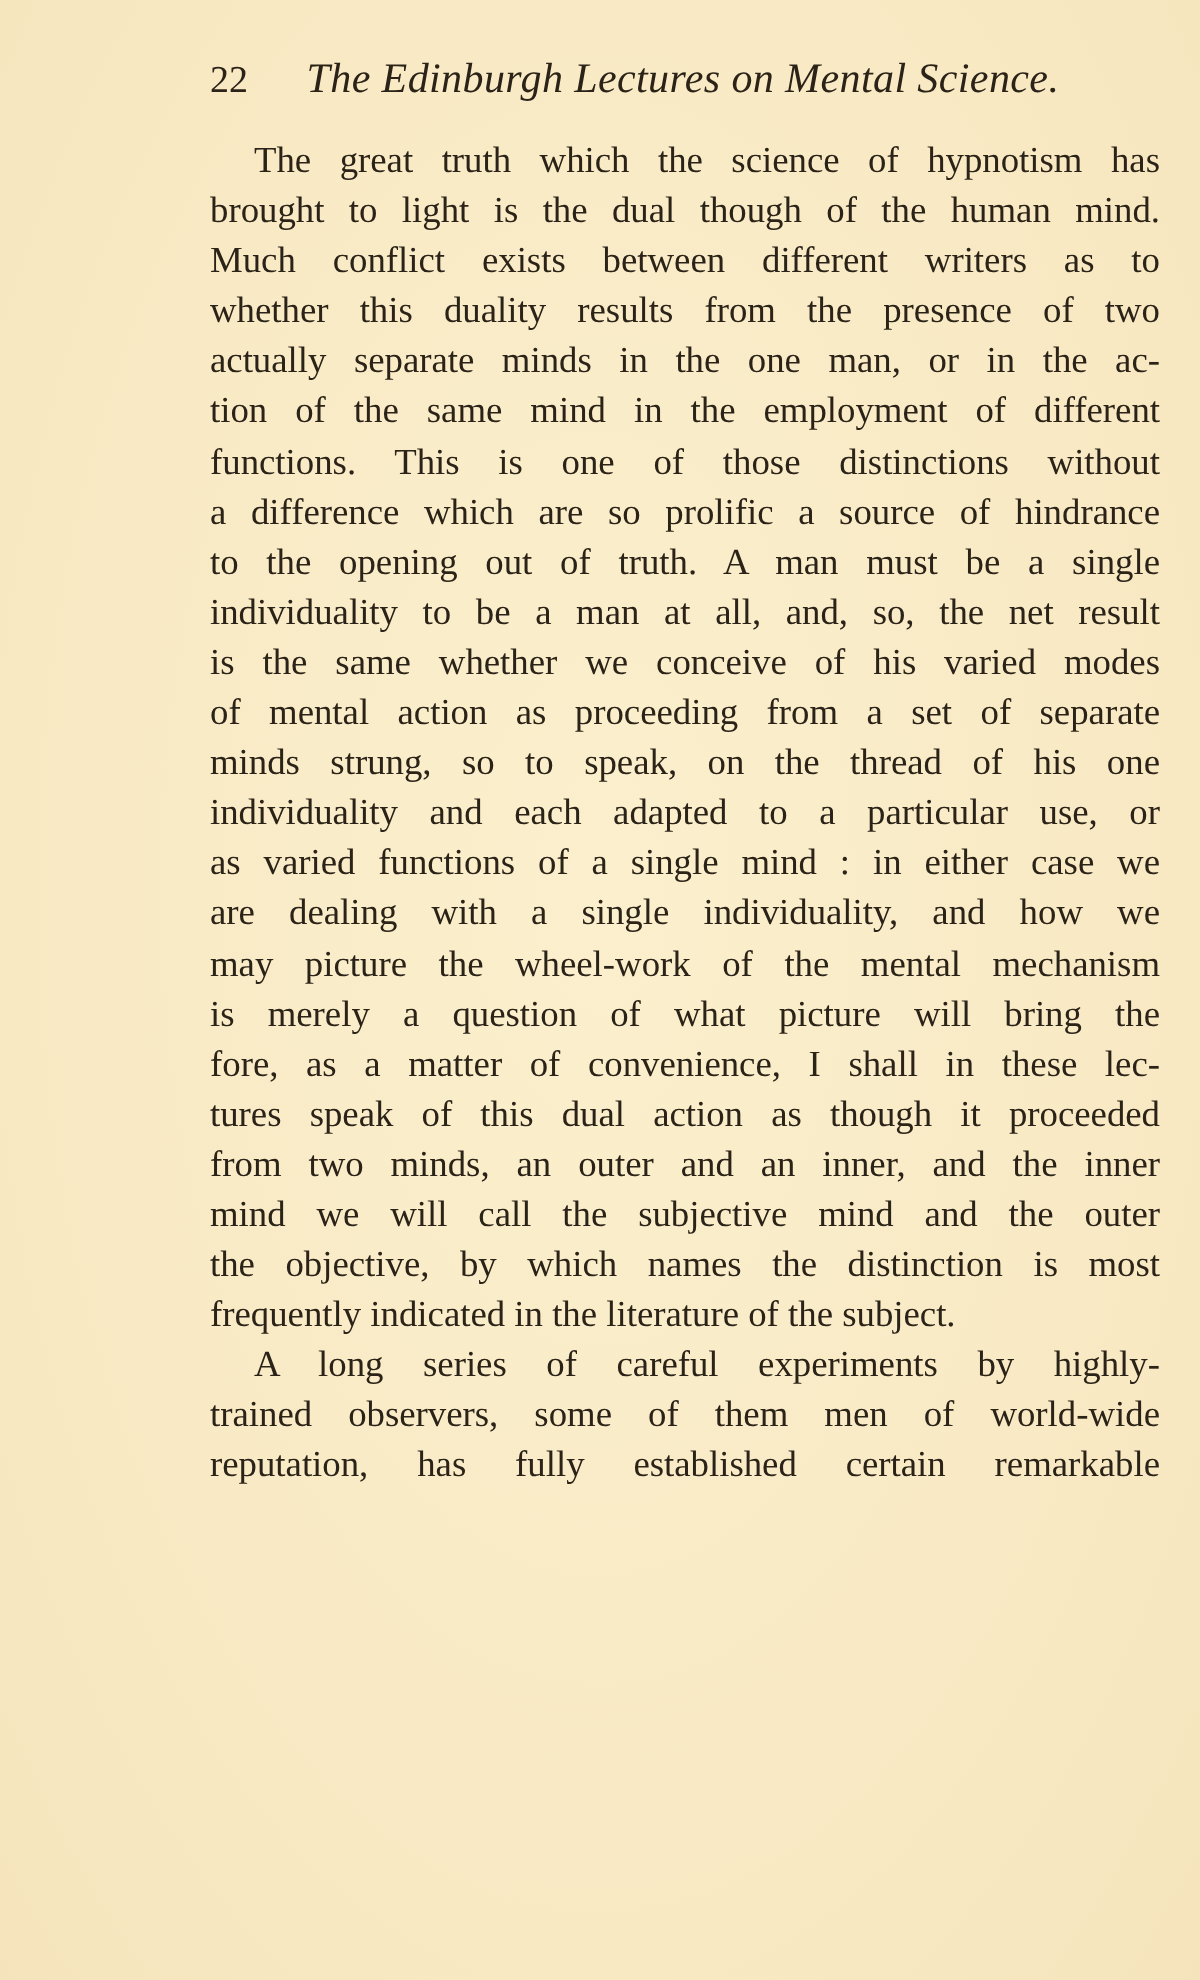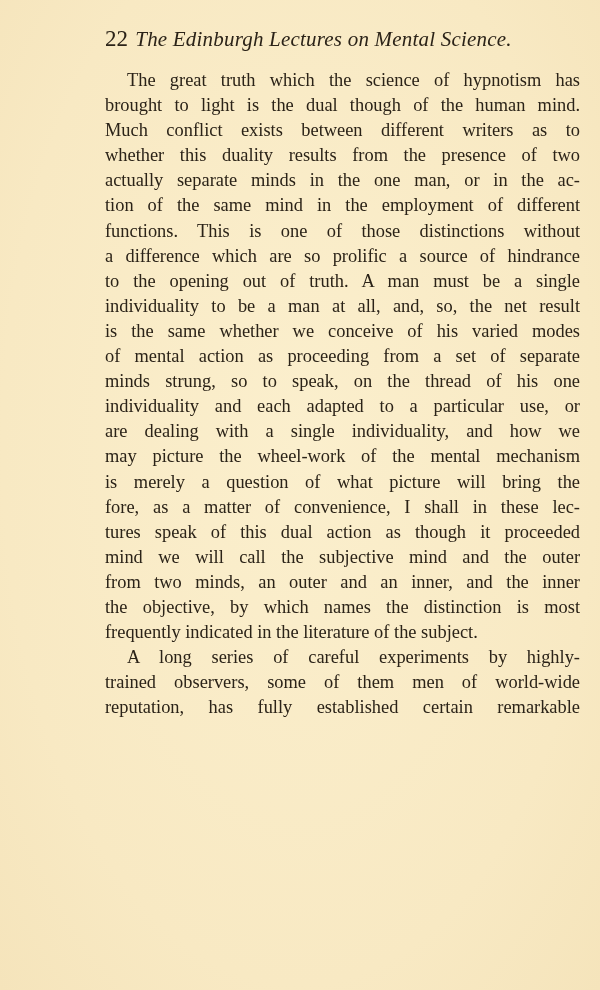--- a/index.html
+++ b/index.html
@@ -11,21 +11,21 @@
     position:relative;
   }
   .page {
     position:absolute; left:0; top:0; width:600px; height:990px;
     background: radial-gradient(ellipse at 50% 45%, #fbefcd 0%, #f8e9c3 70%, #f5e4bb 100%);
   }
   .running-head {
     position:absolute; left:105px; top:24px; width:480px;
     font-size:21px; line-height:30px; white-space:nowrap;
   }
-  .running-head .folio { font-style:normal; font-size:23px; margin-right:2px; }
+  .running-head .folio { font-style:normal; font-size:19px; margin-right:24px; }
   .running-head .title { font-style:italic; letter-spacing:0.2px;text-align:center; }
   .body-text {
     position:absolute; left:105px; top:68px; width:475px;
   }
   .line {
     display:block; height:25.1px; line-height:25.1px;
     font-size:18.4px; white-space:nowrap;
     text-align:justify; text-align-last:justify;
   }
   .line.indent { padding-left:22px; }
@@ -49,27 +49,28 @@
         <span class="line">actually separate minds in the one man, or in the ac-</span>
         <span class="line">tion of the same mind in the employment of different</span>
         <span class="line">functions.  This is one of those distinctions without</span>
         <span class="line">a difference which are so prolific a source of hindrance</span>
         <span class="line">to the opening out of truth.  A man must be a single</span>
         <span class="line">individuality to be a man at all, and, so, the net result</span>
         <span class="line">is the same whether we conceive of his varied modes</span>
         <span class="line">of mental action as proceeding from a set of separate</span>
         <span class="line">minds strung, so to speak, on the thread of his one</span>
         <span class="line">individuality and each adapted to a particular use, or</span>
+        <span class="line">as varied functions of a single mind : in either case we</span>
         <span class="line">are dealing with a single individuality, and how we</span>
         <span class="line">may picture the wheel-work of the mental mechanism</span>
         <span class="line">is merely a question of what picture will bring the</span>
         <span class="line">fore, as a matter of convenience, I shall in these lec-</span>
         <span class="line">tures speak of this dual action as though it proceeded</span>
+        <span class="line">from two minds, an outer and an inner, and the inner</span>
         <span class="line">mind we will call the subjective mind and the outer</span>
-        <span class="line">from two minds, an outer and an inner, and the inner</span>
         <span class="line">the objective, by which names the distinction is most</span>
         <span class="line last">frequently indicated in the literature of the subject.</span>
       </div>
       <div>
         <span class="line indent">A long series of careful experiments by highly-</span>
         <span class="line">trained observers, some of them men of world-wide</span>
         <span class="line">reputation, has fully established certain remarkable</span>
       </div>
     </div>
 </div>

